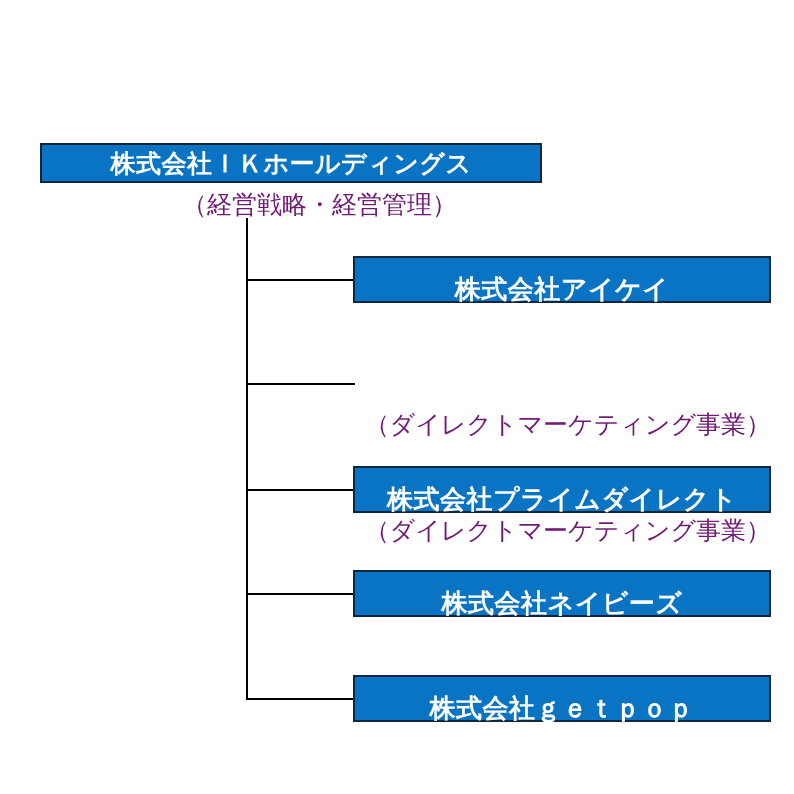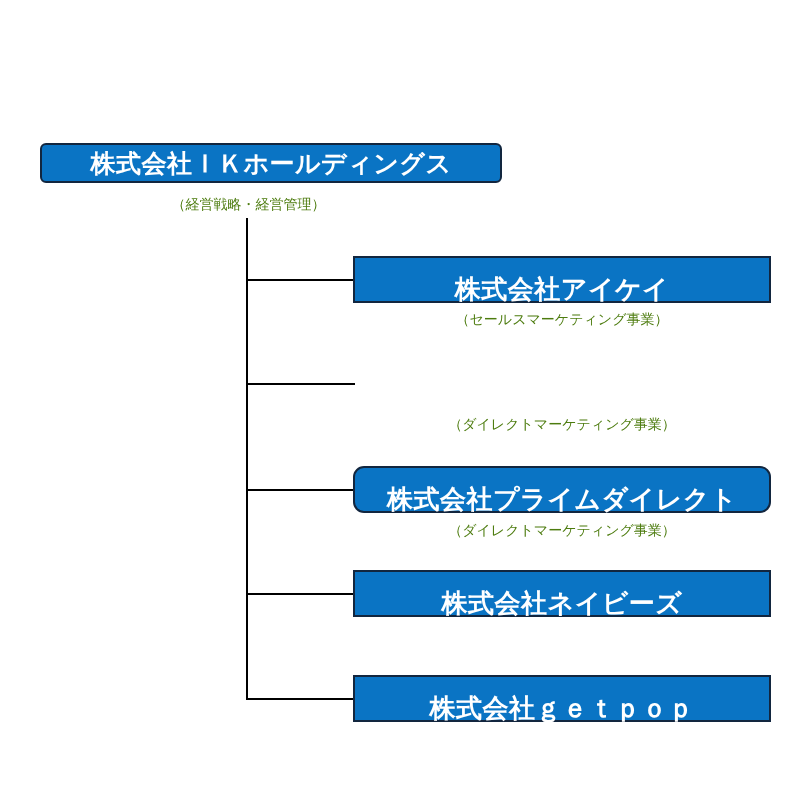--- a/index.html
+++ b/index.html
@@ -58,53 +58,52 @@
   }
   .org-box .box-label {
     color: #ffffff;
     font-weight: 700;
     letter-spacing: 0.5px;
   }
 
   #box-parent {
     left: 40px;
     top: 143px;
-    width: 462px;
+    width: 502px;
     height: 40px;
-    border-radius: 6px;
   }
   #box-parent .box-label {
     font-size: 25px;
   }
 
   .child-box {
     left: 353px;
     width: 418px;
     height: 47px;
   }
   .child-box .box-label {
     font-size: 26px;
     margin-top: 20px;
   }
 
   #box-child-0 { top: 256px; }
   #box-child-1 { top: 360px; }
-  #box-child-2 { top: 466px; border-radius: 11px; }
+  #box-child-2 { top: 466px; }
   #box-child-3 { top: 570px; }
   #box-child-4 { top: 675px; }
 
   
   .caption {
     position: absolute;
-    font-size: 14px;
+    font-size: 25px;
     line-height: 24px;
-    color: #4d7c0f;
+    color: #701a75;
     font-weight: 400;
     white-space: nowrap;
-    text-align: center;
+    text-align: right;
   }
   #caption-parent {
     left: 40px;
     top: 192px;
     width: 417px;
   }
   .child-caption {
     left: 353px;
     width: 418px;
   }
@@ -127,21 +126,20 @@
   <div class="connector-branch" style="left:246px; top:698px; width:109px;"></div>
 
   <div class="org-box" id="box-parent">
     <span class="box-label">株式会社ＩＫホールディングス</span>
   </div>
   <div class="caption" id="caption-parent">（経営戦略・経営管理）</div>
 
   <div class="org-box child-box" id="box-child-0">
     <span class="box-label">株式会社アイケイ</span>
   </div>
-  <div class="caption child-caption" id="caption-child-0">（セールスマーケティング事業）</div>
 
   <div class="caption child-caption" id="caption-child-1">（ダイレクトマーケティング事業）</div>
 
   <div class="org-box child-box" id="box-child-2">
     <span class="box-label">株式会社プライムダイレクト</span>
   </div>
   <div class="caption child-caption" id="caption-child-2">（ダイレクトマーケティング事業）</div>
 
   <div class="org-box child-box" id="box-child-4">
     <span class="box-label">株式会社ｇｅｔｐｏｐ</span>

